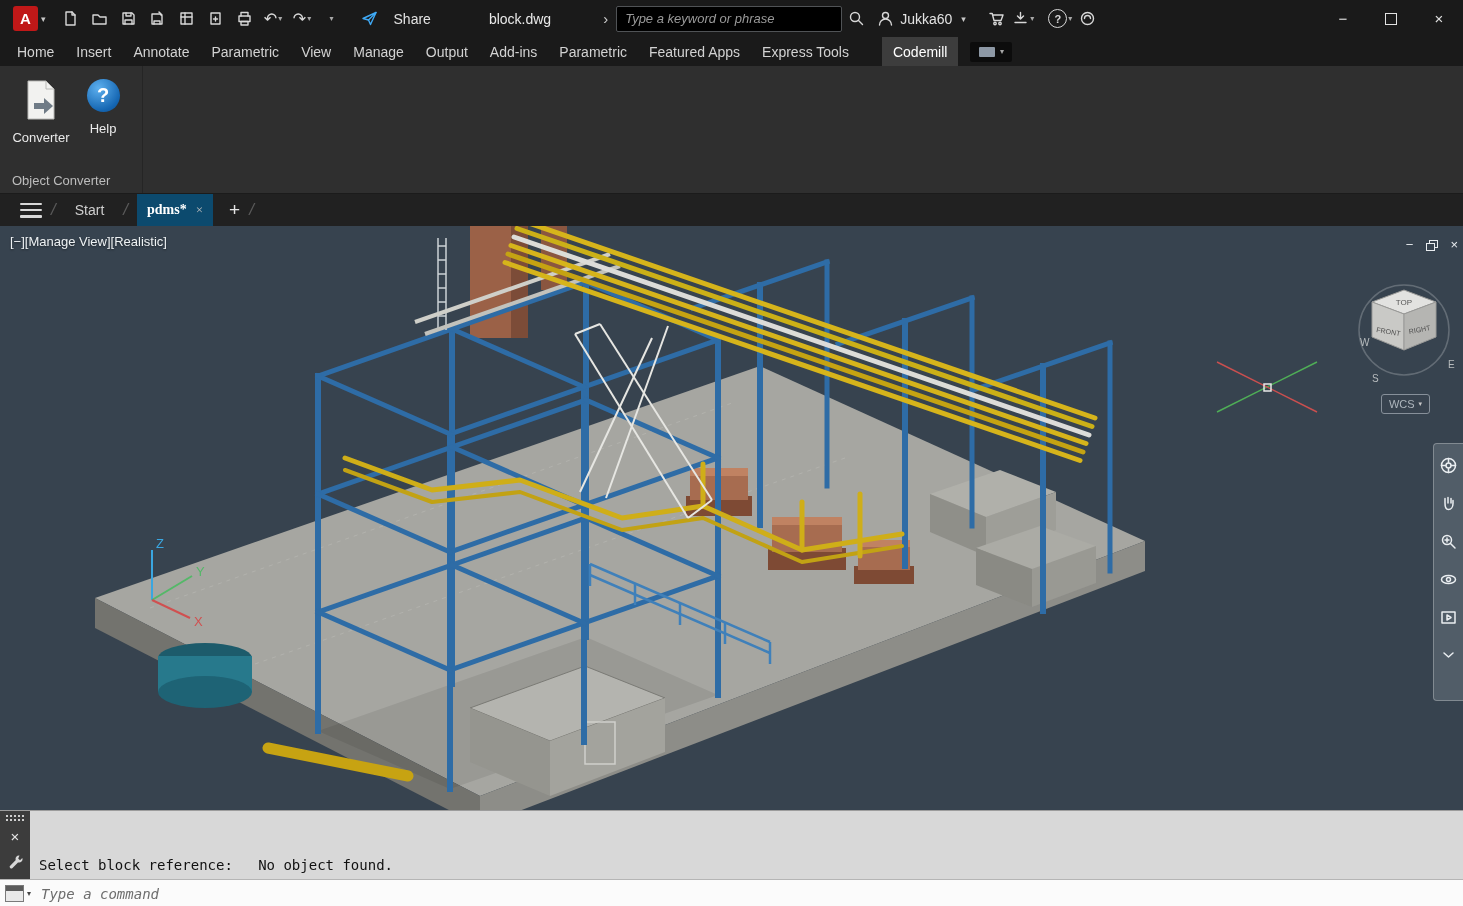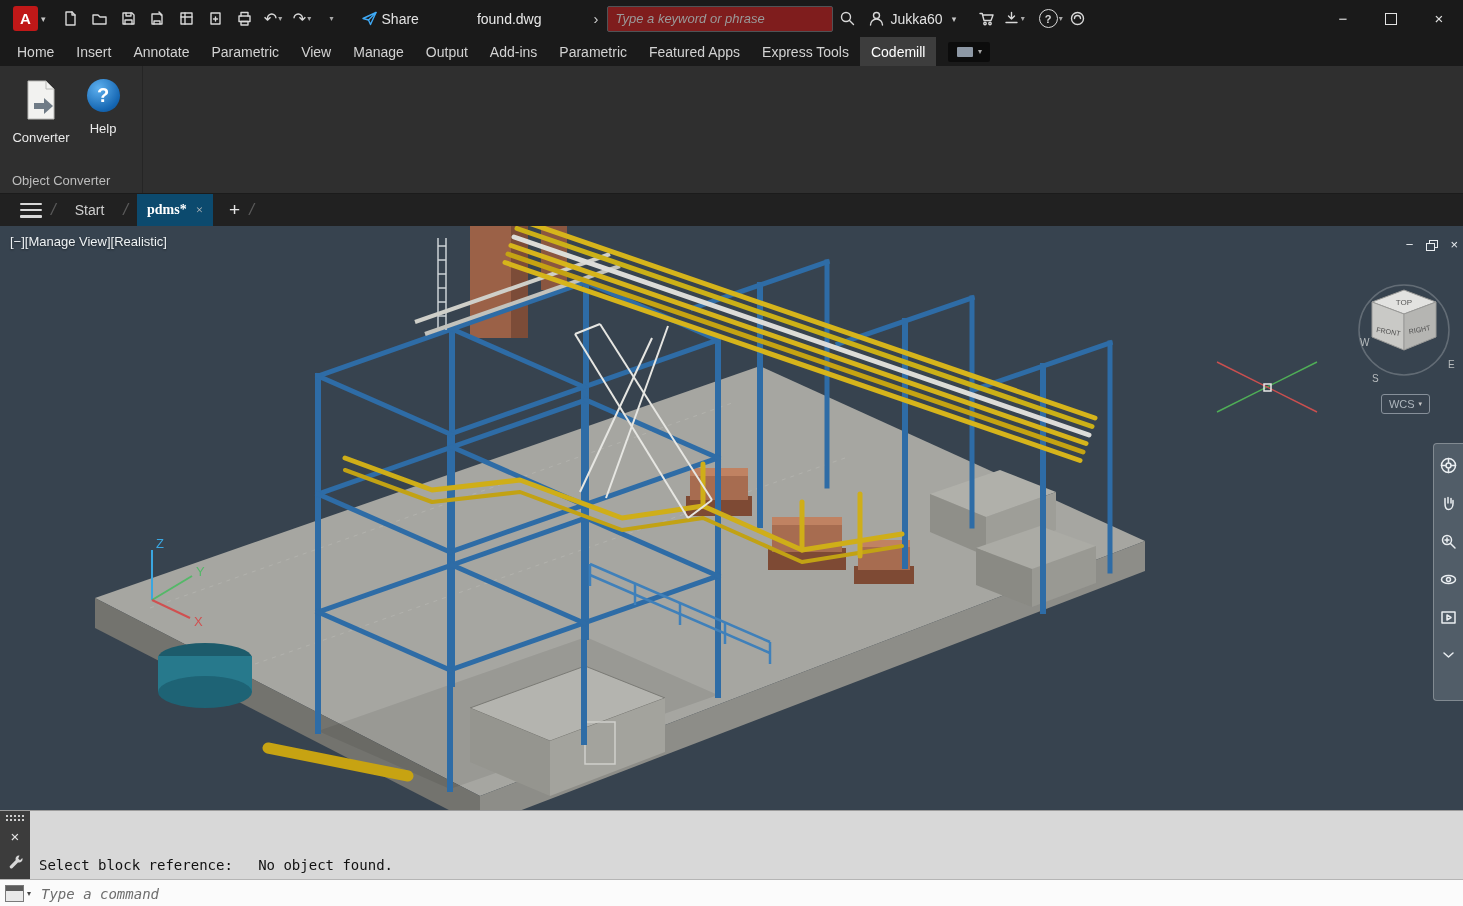--- a/index.html
+++ b/index.html
@@ -10,41 +10,41 @@
   .titlebar{position:absolute;top:0;left:0;width:100%;height:37px;background:#1a1a1a;
             display:flex;align-items:center;}
   .logo{width:25px;height:25px;margin-left:13px;background:#c01818;border-radius:3px;
         color:#fff;font-weight:bold;font-size:15px;display:flex;align-items:center;justify-content:center;}
   .caret{color:#c8c8c8;font-size:9px;margin:0 3px;}
   .mini-caret{color:#a8a8a8;font-size:8px;margin-left:1px;}
   .qat{display:flex;align-items:center;margin-left:8px;gap:2px;}
   .tbbtn{width:27px;height:27px;display:flex;align-items:center;justify-content:center;border-radius:2px;}
   .ticon{width:17px;height:17px;stroke:#d8d8d8;fill:none;stroke-width:1.4;stroke-linejoin:round;stroke-linecap:round;}
   .glyphbtn{color:#d8d8d8;font-size:16px;display:flex;align-items:center;}
-  .share{display:flex;align-items:center;gap:4px;color:#e2e2e2;font-size:14px;margin-left:16px;}
+  .share{display:flex;align-items:center;gap:16px;color:#e2e2e2;font-size:14px;margin-left:16px;}
   .filename{color:#e8e8e8;font-size:14px;margin-left:58px;}
   .chev{color:#d0d0d0;margin-left:52px;font-size:15px;}
-  .searchbox{margin-left:8px;width:224px;height:24px;background:#7f1d1d;border:1px solid #505356;
+  .searchbox{margin-left:8px;width:224px;height:24px;background:#000000;border:1px solid #505356;
              border-radius:2px;display:flex;align-items:center;}
   .searchbox input{flex:1;background:transparent;border:none;outline:none;color:#c8c8c8;
              font-style:italic;font-size:13px;padding:0 8px;font-family:"Liberation Sans",sans-serif;}
   .searchbox input::placeholder{color:#9a9a9a;font-style:italic;}
   .account{display:flex;align-items:center;gap:6px;color:#e2e2e2;font-size:14px;margin-left:12px;}
   .helpq{width:17px;height:17px;border-radius:50%;border:1.4px solid #d8d8d8;color:#d8d8d8;
          font-size:11px;font-weight:bold;display:flex;align-items:center;justify-content:center;}
   .win-controls{margin-left:auto;display:flex;height:100%;}
   .winbtn{width:48px;height:100%;display:flex;align-items:center;justify-content:center;
           color:#e2e2e2;font-size:15px;}
   .maxbox{width:10px;height:10px;border:1.5px solid #e2e2e2;display:inline-block;}
 
   
   .ribbon-tabs{position:absolute;top:37px;left:0;width:100%;height:29px;background:#1a1a1a;
                display:flex;align-items:stretch;padding-left:6px;font-size:14px;color:#d2d2d2;}
   .rtab{padding:0 11px;display:flex;align-items:center;cursor:default;}
-  .rtab.active{background:#3d3d3d;color:#fff;}
+  .rtab.active{background:#3d3d3d;color:#fff;margin-left:22px;}
   .ribbon-stub{margin-left:12px;align-self:center;width:42px;height:20px;background:#0c0c0c;
                border-radius:2px;display:flex;align-items:center;justify-content:center;gap:4px;}
   .stub-img{width:16px;height:10px;background:#8d98a5;border-radius:1px;}
 
   
   .ribbon-content{position:absolute;top:66px;left:0;width:100%;height:127px;background:#2f2f2f;
                   border-bottom:1px solid #1b1b1b;}
   .panel{position:absolute;left:0;top:0;width:142px;height:100%;border-right:1px solid #252525;}
   .big-btn{position:absolute;top:13px;display:flex;flex-direction:column;align-items:center;gap:9px;
            color:#eaeaea;font-size:13px;}
@@ -182,21 +182,21 @@
     </div>
 
     <div class="share">
       <svg class="ticon" style="stroke:#3fa9f5" viewBox="0 0 17 17">
           <path d="M2 8.5 L15 2.5 L9.5 14.5 L7.5 10 Z"></path>
           <path d="M7.5 10 L15 2.5"></path>
         </svg>
       <span>Share</span>
     </div>
 
-    <div class="filename">found.dwg</div>
+    <div class="filename">block.dwg</div>
 
     <span class="chev">›</span>
     <div class="searchbox">
       <input placeholder="Type a keyword or phrase" style="">
     </div>
     <svg class="ticon" style="margin-left:6px" viewBox="0 0 17 17">
         <circle cx="7" cy="7" r="4.5"></circle>
         <path d="M10.5 10.5 L14.5 14.5"></path>
       </svg>
 

